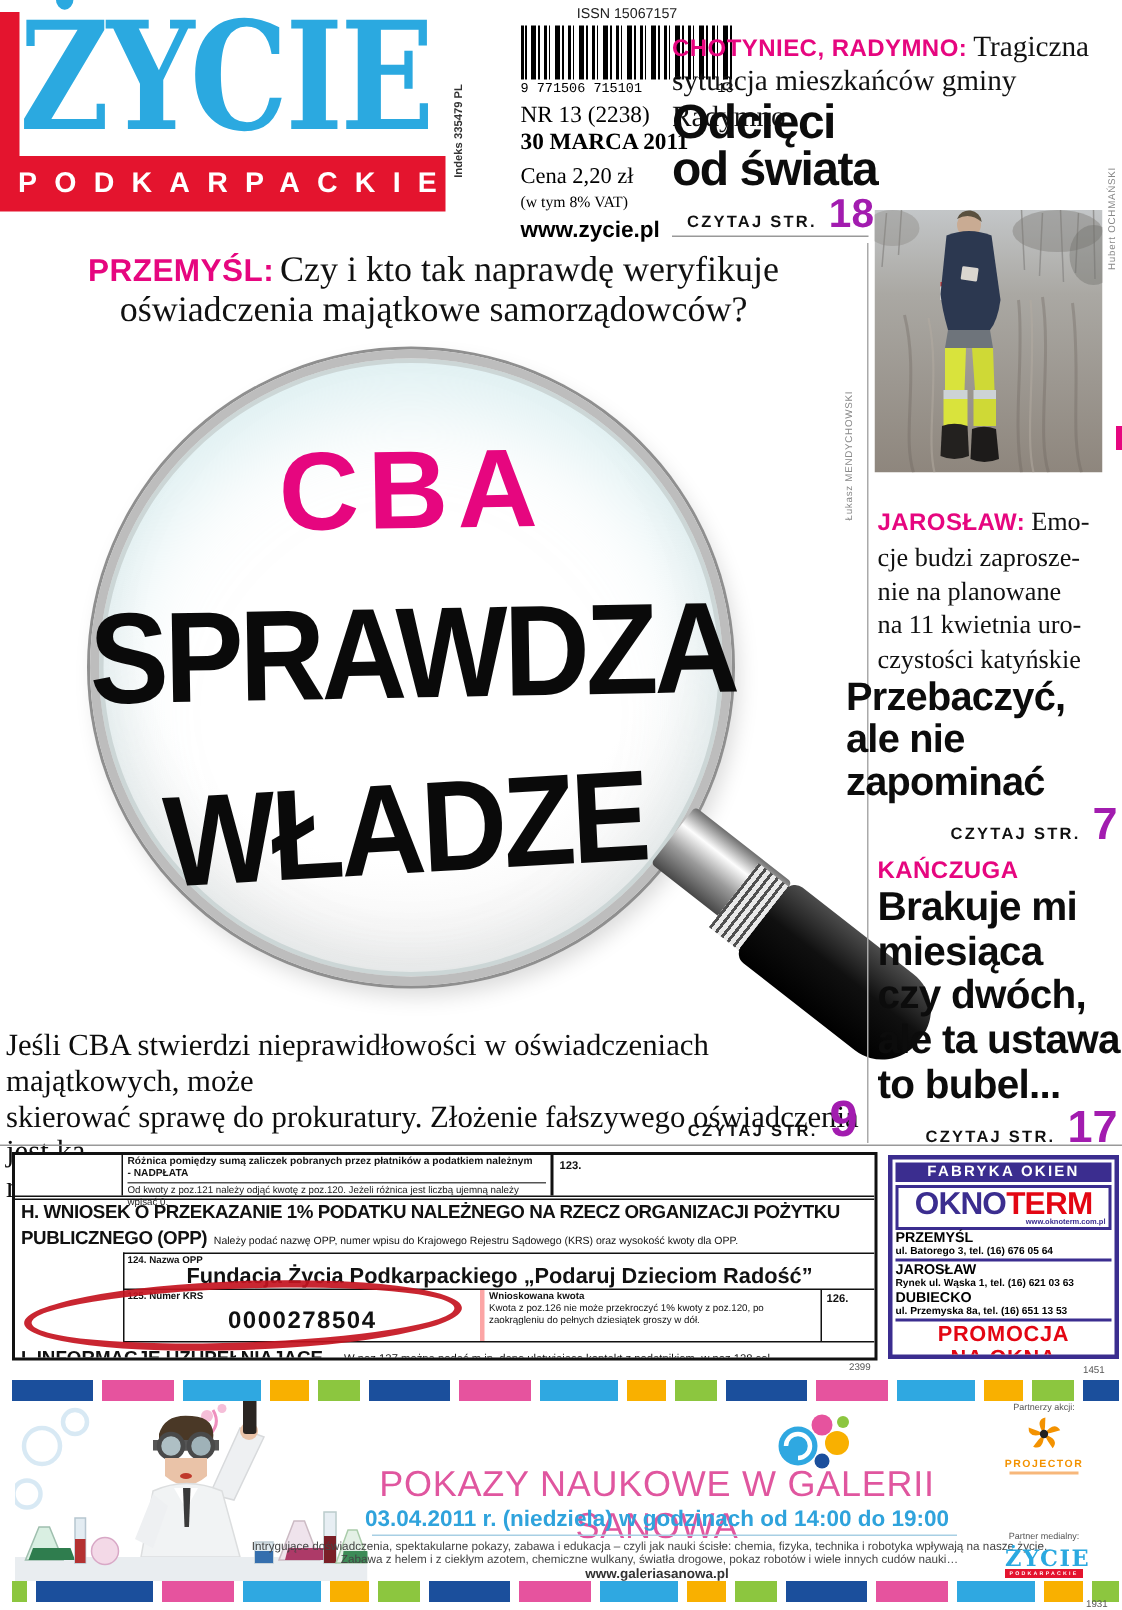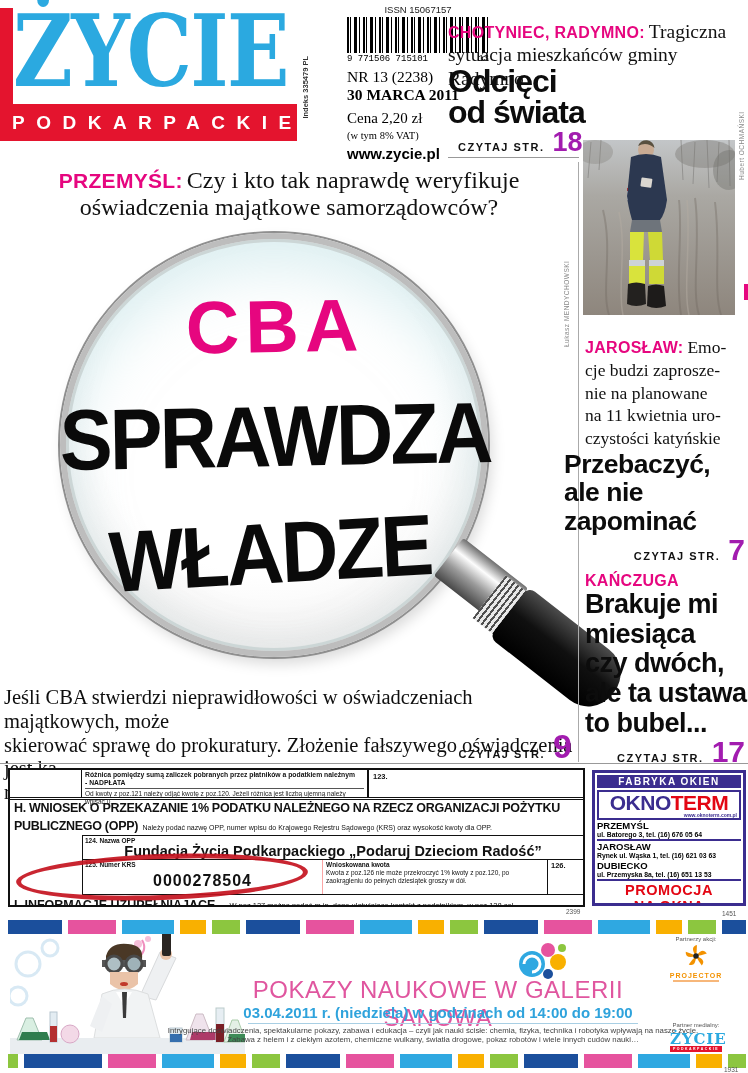--- a/index.html
+++ b/index.html
@@ -82,21 +82,21 @@
   .f-bold { font-weight:bold; }
   .f-note { font-size:6.5px; border-top:1px solid #555; margin-top:1px; padding-top:1px; color:#222; }
   .f-r1-123 { flex:1; padding:2px 4px; font-size:7.5px; font-weight:bold; }
   .f-h { padding:2px 4px 1px; }
   .f-h-title { font-weight:bold; font-size:12.5px; letter-spacing:-.3px; line-height:1.1; }
   .f-h-note { font-size:7px; }
   .f-124 { margin-left:72px; border:1px solid #111; border-right:none; height:25px; position:relative; }
   .f-label { position:absolute; left:2px; top:1px; font-size:6.5px; font-weight:bold; }
   .f-124-value { text-align:center; font-weight:bold; font-size:14.5px; margin-top:7px; }
   .f-125 { margin-left:72px; border-left:1px solid #111; border-bottom:1px solid #111; display:flex; height:35px; }
-  .f-krs { width:240px; border-right:1px solid #fca5a5; position:relative; }
+  .f-krs { width:240px; border-right:3px solid #fca5a5; position:relative; }
   .f-krs-value { text-align:center; font-weight:bold; font-size:16px; margin-top:12px; letter-spacing:1px; }
   .f-kwota { width:225px; border-right:1px solid #111; padding:1px 3px; font-size:6.5px; line-height:1.25; }
   .f-126 { flex:1; padding:1px 3px; font-size:7.5px; font-weight:bold; }
   .f-i { display:flex; gap:14px; padding:3px 4px; }
   .f-i-title { font-weight:bold; font-size:12.5px; white-space:nowrap;text-align:center; }
   .f-i-note { font-size:7.5px; line-height:1.3; padding-top:3px; }
   .red-ellipse { position:absolute; left:6px; top:84px; width:292px; height:46px; border:5px solid #c41420; border-radius:50%; transform:rotate(-2deg); opacity:.92; pointer-events:none; }
   .ref-num { font-size:6.5px; color:#555; }
 
   
@@ -409,20 +409,21 @@
       <circle cx="38" cy="12" r="7" fill="#e6539e"></circle>
       <circle cx="48" cy="24" r="8" fill="#f9b000"></circle>
       <circle cx="52" cy="10" r="4" fill="#8cc63f"></circle>
       <circle cx="38" cy="36" r="5" fill="#1b4f9c"></circle>
     </svg>
     <div class="sv-headline">POKAZY NAUKOWE W GALERII SANOWA</div>
     <div class="sv-date">03.04.2011 r. (niedziela) w godzinach od 14:00 do 19:00</div>
     <div class="sv-div"></div>
     <div class="sv-desc1">Intrygujące doświadczenia, spektakularne pokazy, zabawa i edukacja – czyli jak nauki ścisłe: chemia, fizyka, technika i robotyka wpływają na nasze życie.</div>
     <div class="sv-desc2">Zabawa z helem i z ciekłym azotem, chemiczne wulkany, światła drogowe, pokaz robotów i wiele innych cudów nauki…</div>
+    <div class="sv-site">www.galeriasanowa.pl</div>
 
     <div class="sv-plabel" style="top:16px;">Partnerzy akcji:</div>
     <div class="sv-partner" style="top:24px;">
       <svg width="24" height="24" viewBox="0 0 26 26">
         <g fill="#f39200">
           <path d="M13 13 Q6 3 14 1 Q14 8 13 13"></path>
           <path d="M13 13 Q6 3 14 1 Q14 8 13 13" transform="rotate(72 13 13)"></path>
           <path d="M13 13 Q6 3 14 1 Q14 8 13 13" transform="rotate(144 13 13)"></path>
           <path d="M13 13 Q6 3 14 1 Q14 8 13 13" transform="rotate(216 13 13)"></path>
           <path d="M13 13 Q6 3 14 1 Q14 8 13 13" transform="rotate(288 13 13)"></path>

